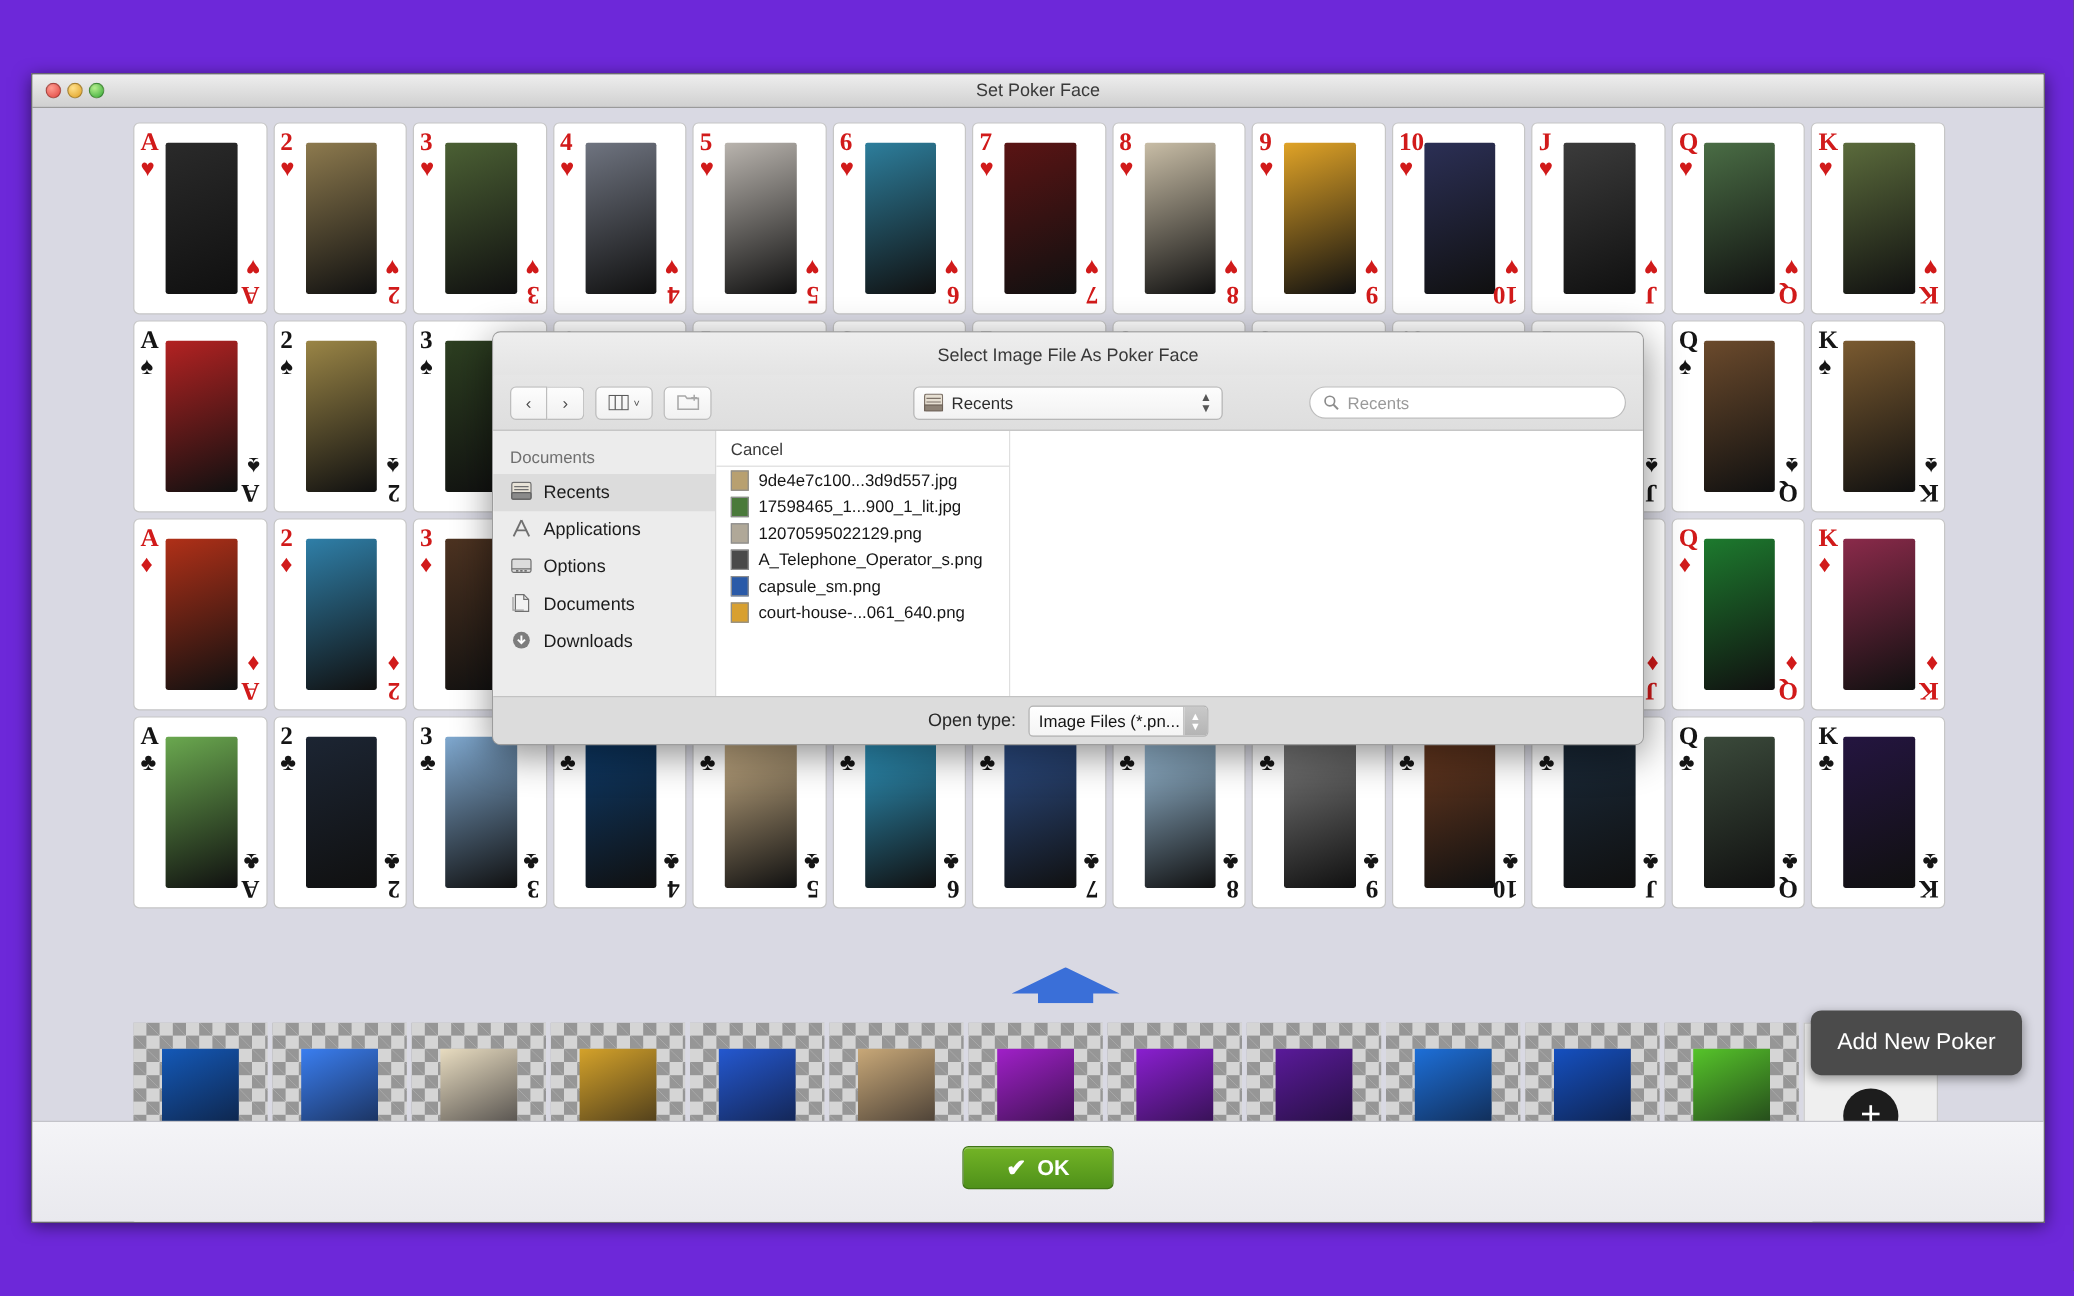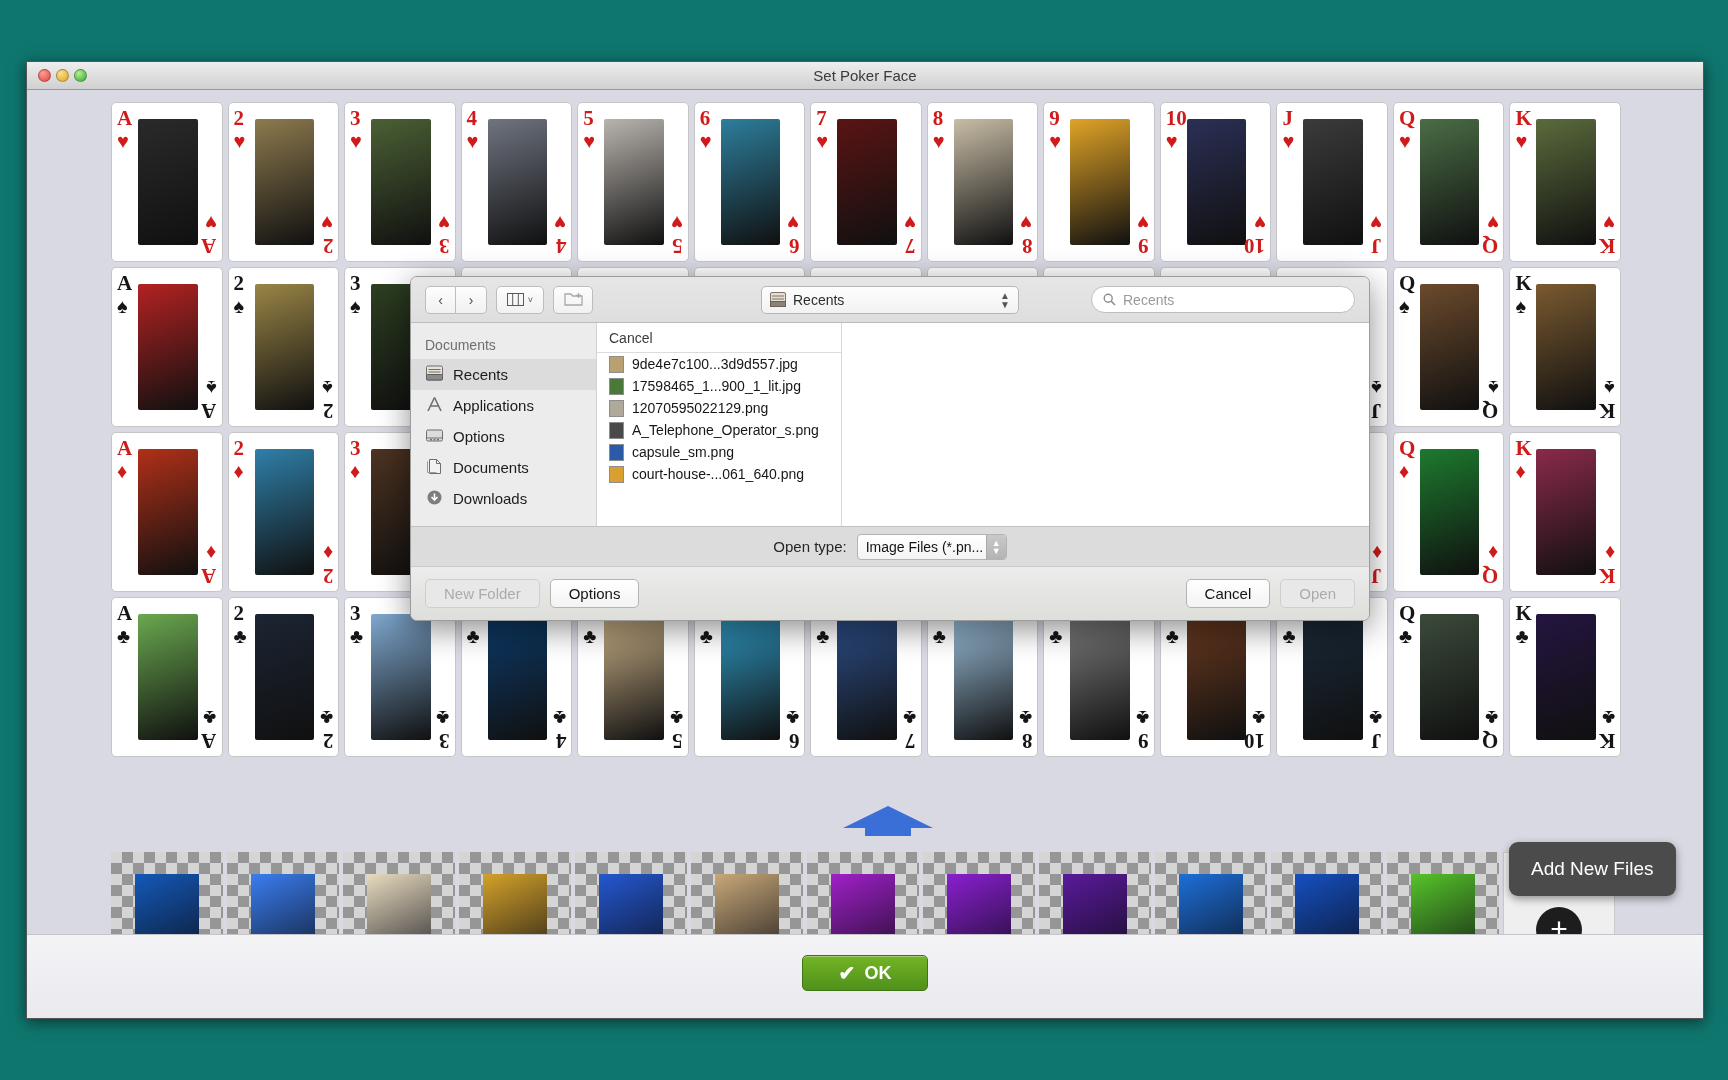--- a/index.html
+++ b/index.html
@@ -5,21 +5,21 @@
   * { box-sizing: border-box; }
   html, body { margin:0; padding:0; }
   body {
     width:1728px; height:1080px; overflow:hidden;
     background:#000;
     font-family:"Liberation Sans", sans-serif;
     -webkit-font-smoothing:antialiased;
   }
 
   
-  #desktop { position:absolute; inset:0; background:#0f766e; }
+  #desktop { position:absolute; inset:0; background:#6d28d9; }
 
   
   #app-window {
     position:absolute;
     left:26px; top:61px; width:1678px; height:958px;
     background:#d8d8e2;
     border:1px solid #555;
     box-shadow:0 3px 14px rgba(0,0,0,.55);
     overflow:hidden;
   }
@@ -701,31 +701,32 @@
             </div>
             <div class="thumb add-face">
               <div class="plus-btn">+</div>
             </div>
           </div>
         <div id="thumb-scroll">
           <div class="bar"></div>
         </div>
       </div>
 
-      <div id="tooltip">Add New Files</div>
+      <div id="tooltip">Add New Poker</div>
 
       <div id="footer">
         <div id="ok-button">
           <span class="check">✔</span>
           <span>OK</span>
         </div>
       </div>
 
       <div id="file-dialog">
 
+        <div id="fd-title">Select Image File As Poker Face</div>
 
         <div id="fd-toolbar">
           <div class="tb-group">
             <div class="tb-btn">
               <span>‹</span>
             </div>
             <div class="tb-btn">
               <span>›</span>
             </div>
           </div>
@@ -848,25 +849,18 @@
         </div>
 
         <div id="fd-filetype">
           <span>Open type:</span>
           <div class="combo">
             <span>Image Files (*.pn...</span>
             <span class="arrows">▲<br>▼</span>
           </div>
         </div>
 
-        <div id="fd-buttons">
-          <div class="dlg-btn disabled">New Folder</div>
-          <div class="dlg-btn">Options</div>
-          <div class="spacer"></div>
-          <div class="dlg-btn">Cancel</div>
-          <div class="dlg-btn disabled">Open</div>
-        </div>
 
       </div>
 
     </div>
   </div>
 </div>
 
 </body></html>

